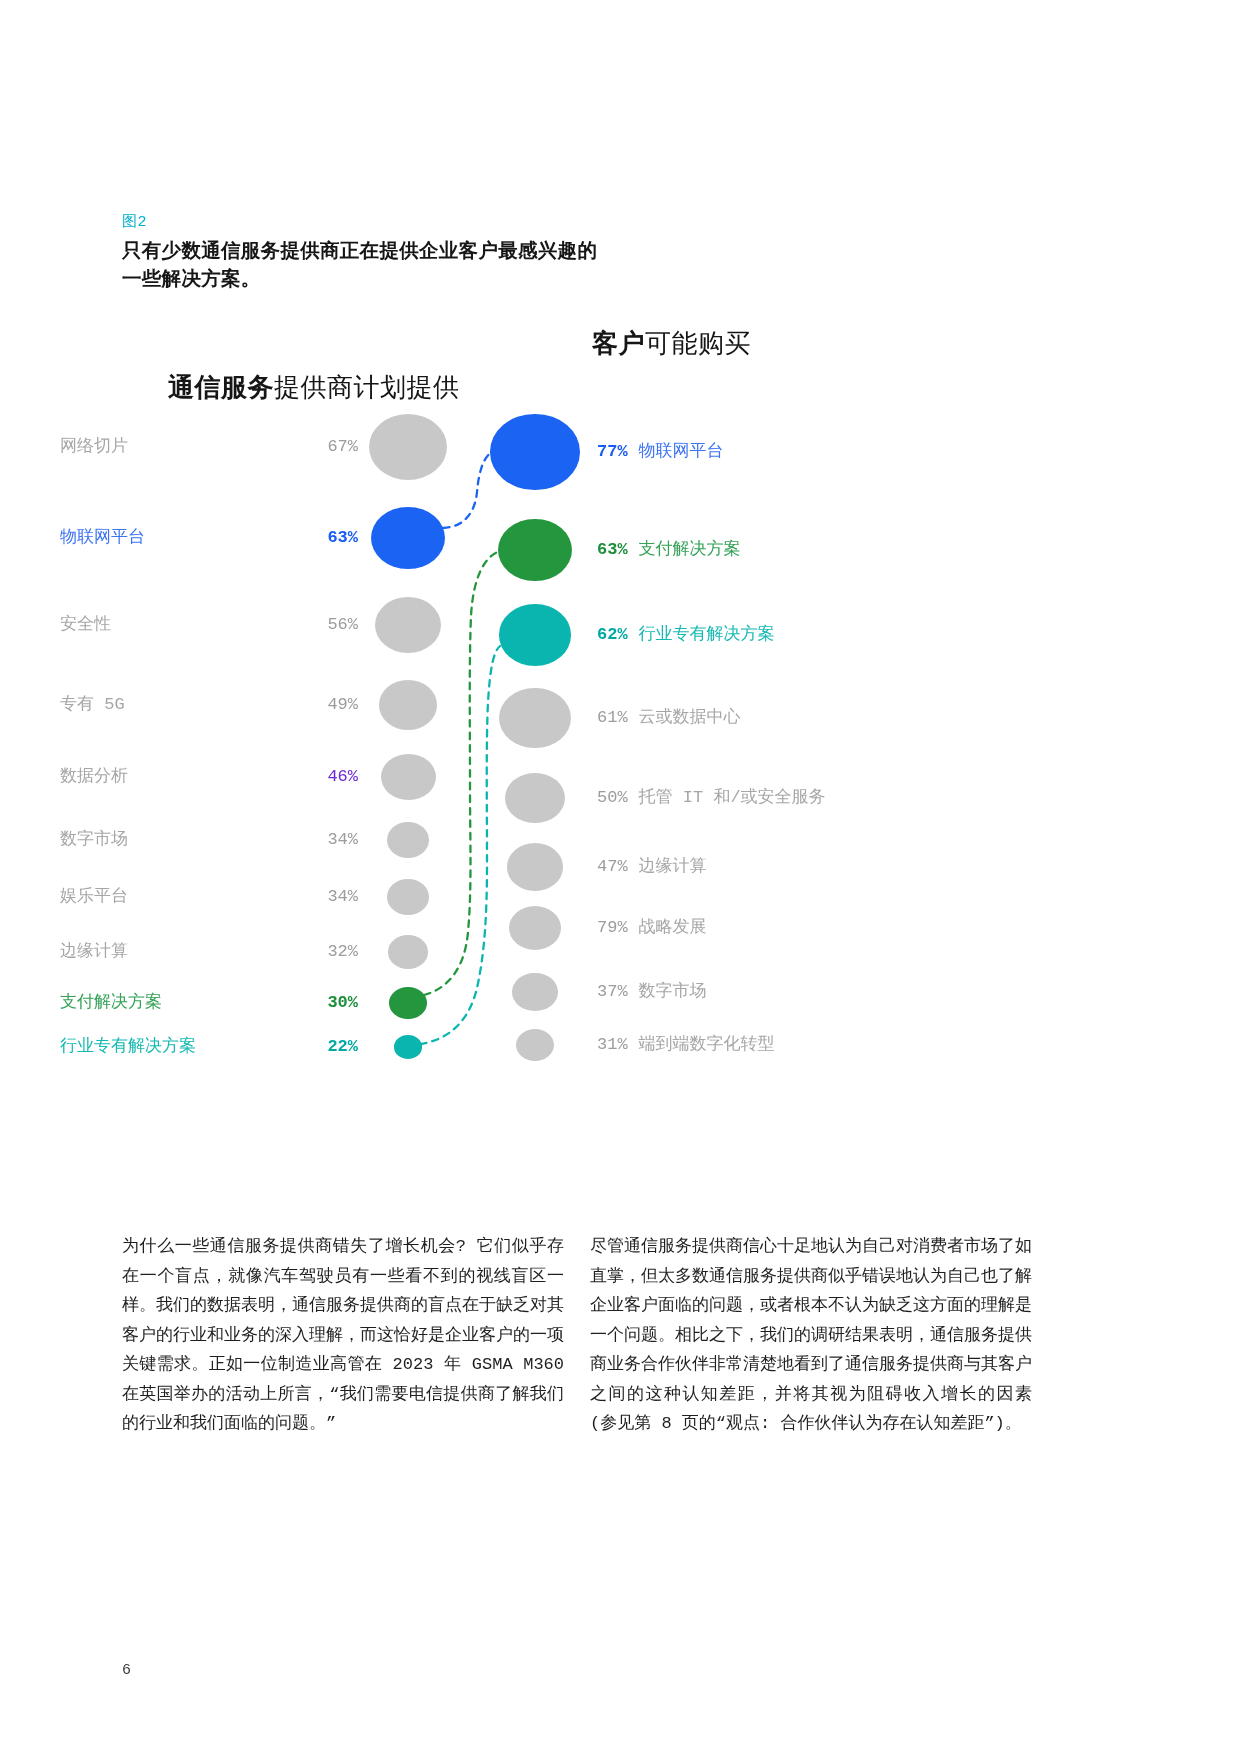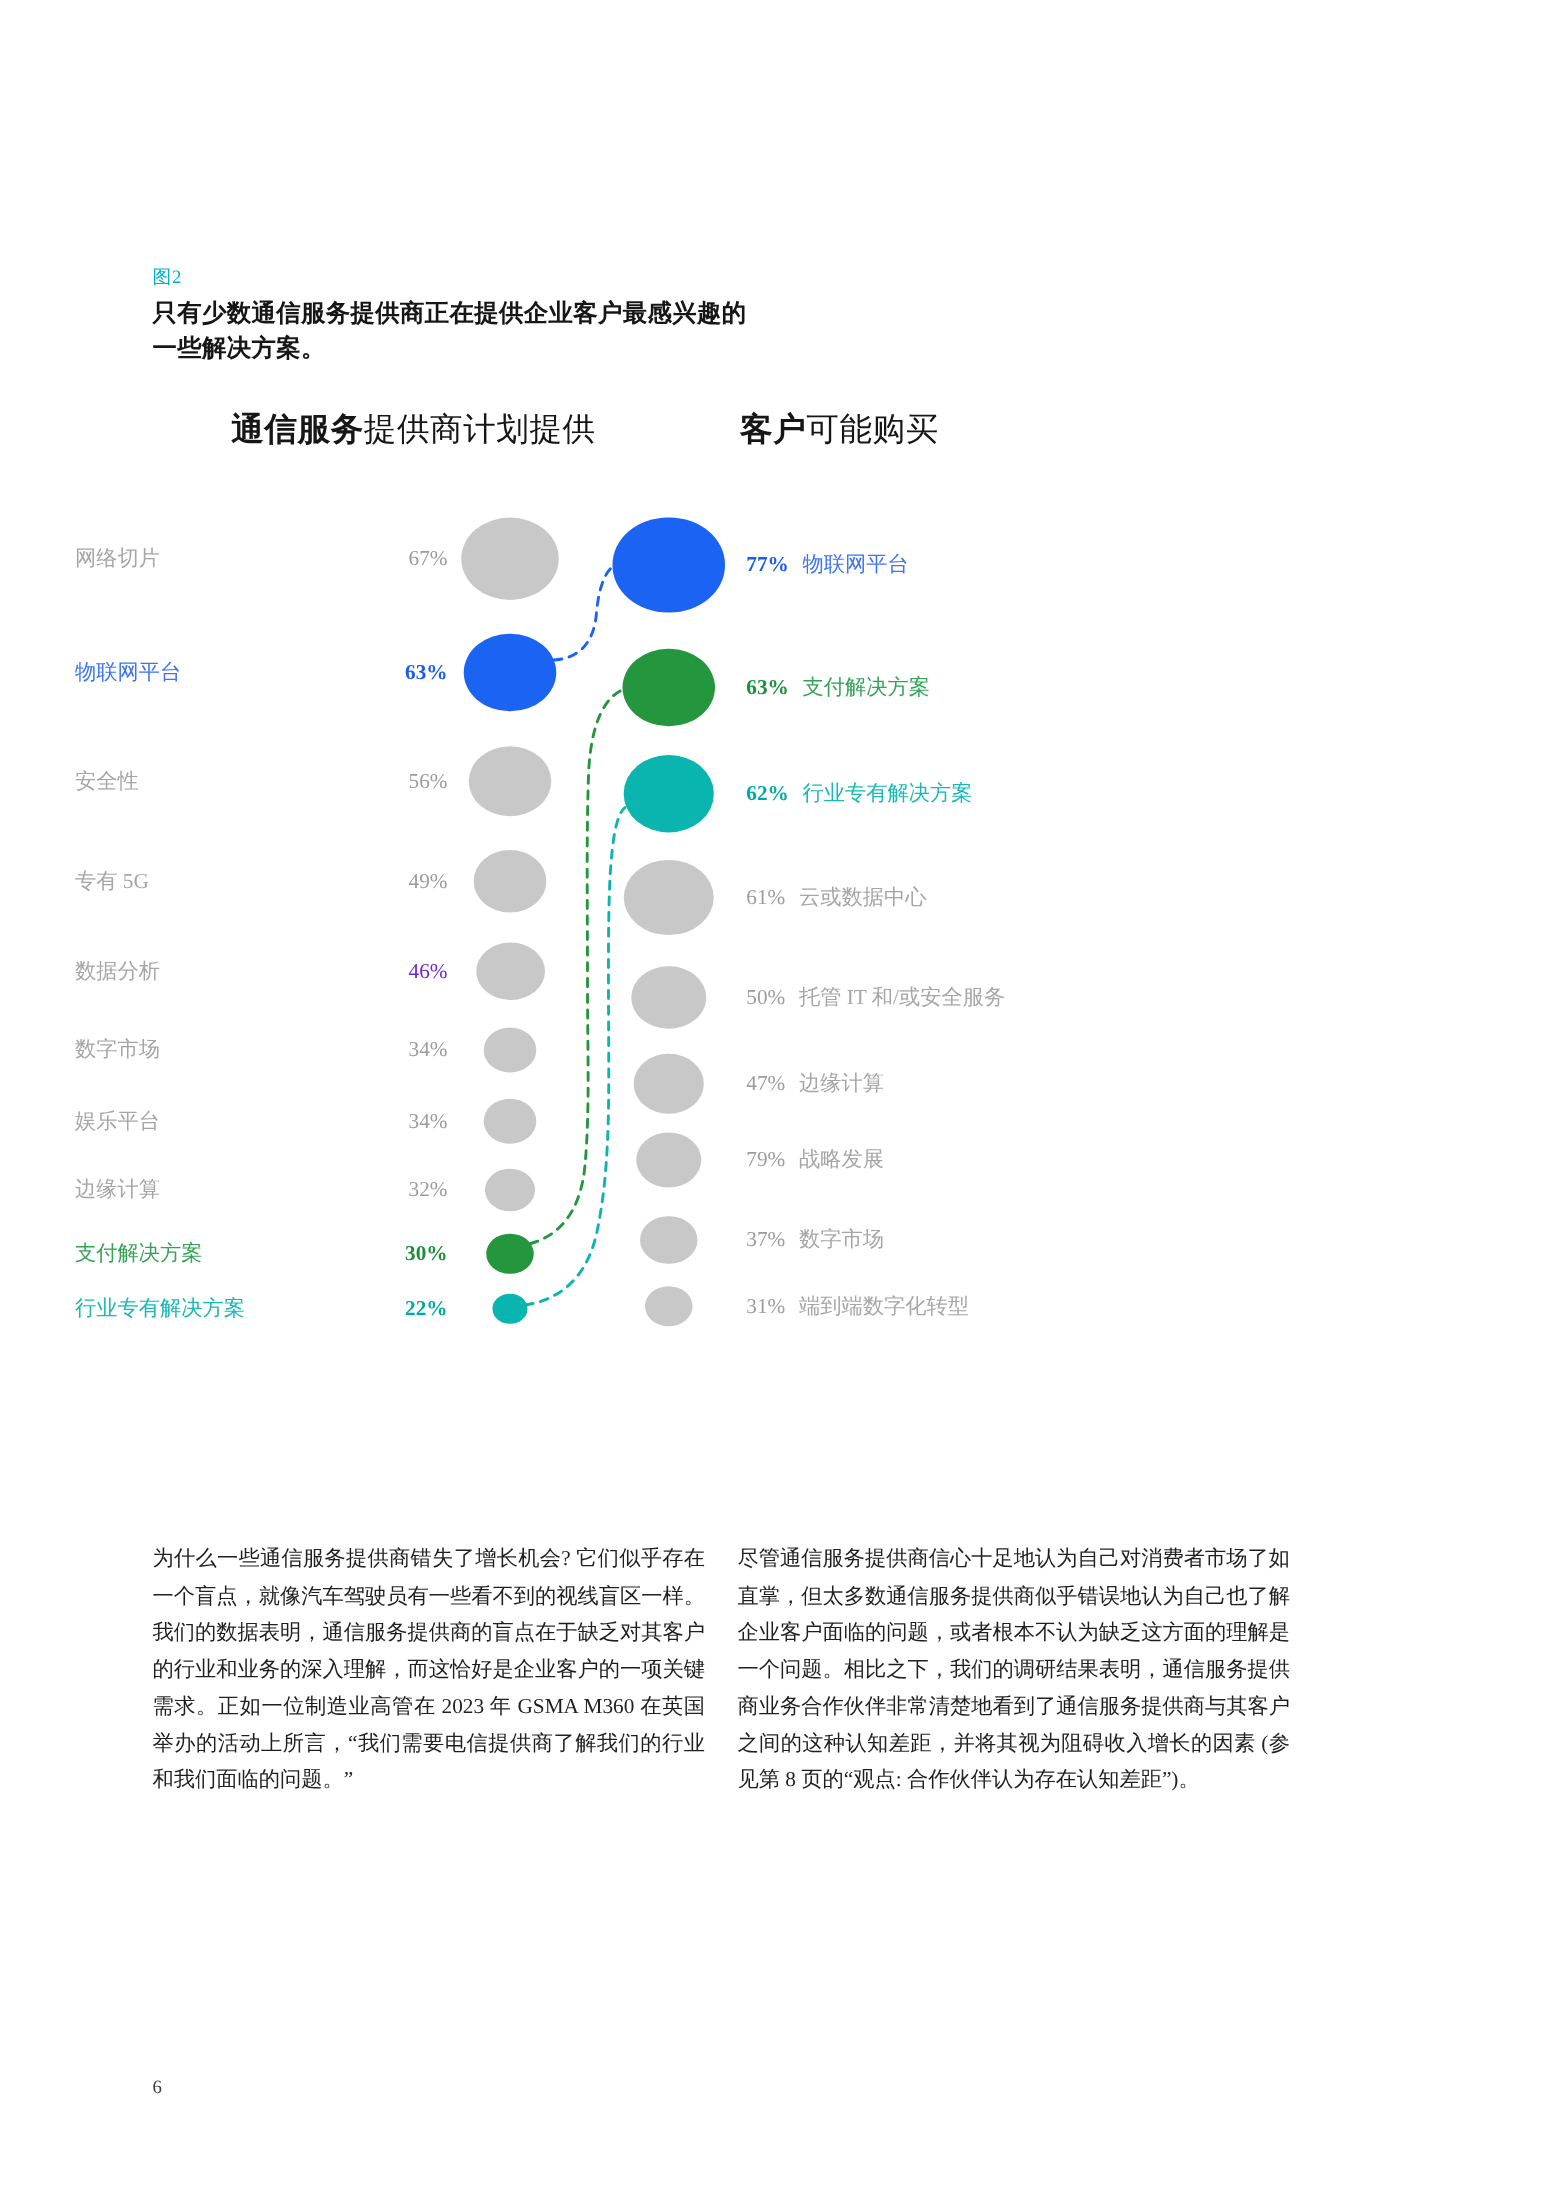--- a/index.html
+++ b/index.html
@@ -1,37 +1,37 @@
 <!DOCTYPE html>
 <html><head>
 <meta charset="utf-8">
 <style>
   html,body{margin:0;padding:0;background:#ffffff;}
   .page{
     position:relative;
     width:1240px;height:1754px;
     background:#ffffff;
-    font-family:Liberation Serif, serif;
+    font-family:Liberation Mono, monospace;
     overflow:hidden;
   }
   .figure-label{
     position:absolute;left:122px;top:212px;
     font-size:15px;color:#00b0c8;letter-spacing:.5px;
   }
   .figure-title{
     position:absolute;left:122px;top:238px;width:490px;
     font-size:19.5px;font-weight:700;color:#161616;line-height:28px;
     letter-spacing:.3px;margin:0;
   }
   .chart{position:absolute;inset:0;}
   .chart-header{
     position:absolute;top:326px;font-size:26px;color:#161616;letter-spacing:.5px;
   }
   .chart-header .hb{font-weight:700;}
-  .chart-header.left{left:185px;}
+  .chart-header.left{left:168px;margin-top:44px;}
   .chart-header.right{left:592px;}
   .bubble{position:absolute;border-radius:50%;}
   .row-text{
     position:absolute;height:26px;line-height:26px;font-size:17px;
     display:flex;align-items:center;gap:11px;white-space:nowrap;
   }
   .row-text.left{justify-content:space-between;}
   svg.connectors{position:absolute;left:0;top:0;pointer-events:none;}
   .source-note{
     position:absolute;left:122px;top:1100px;width:828px;

